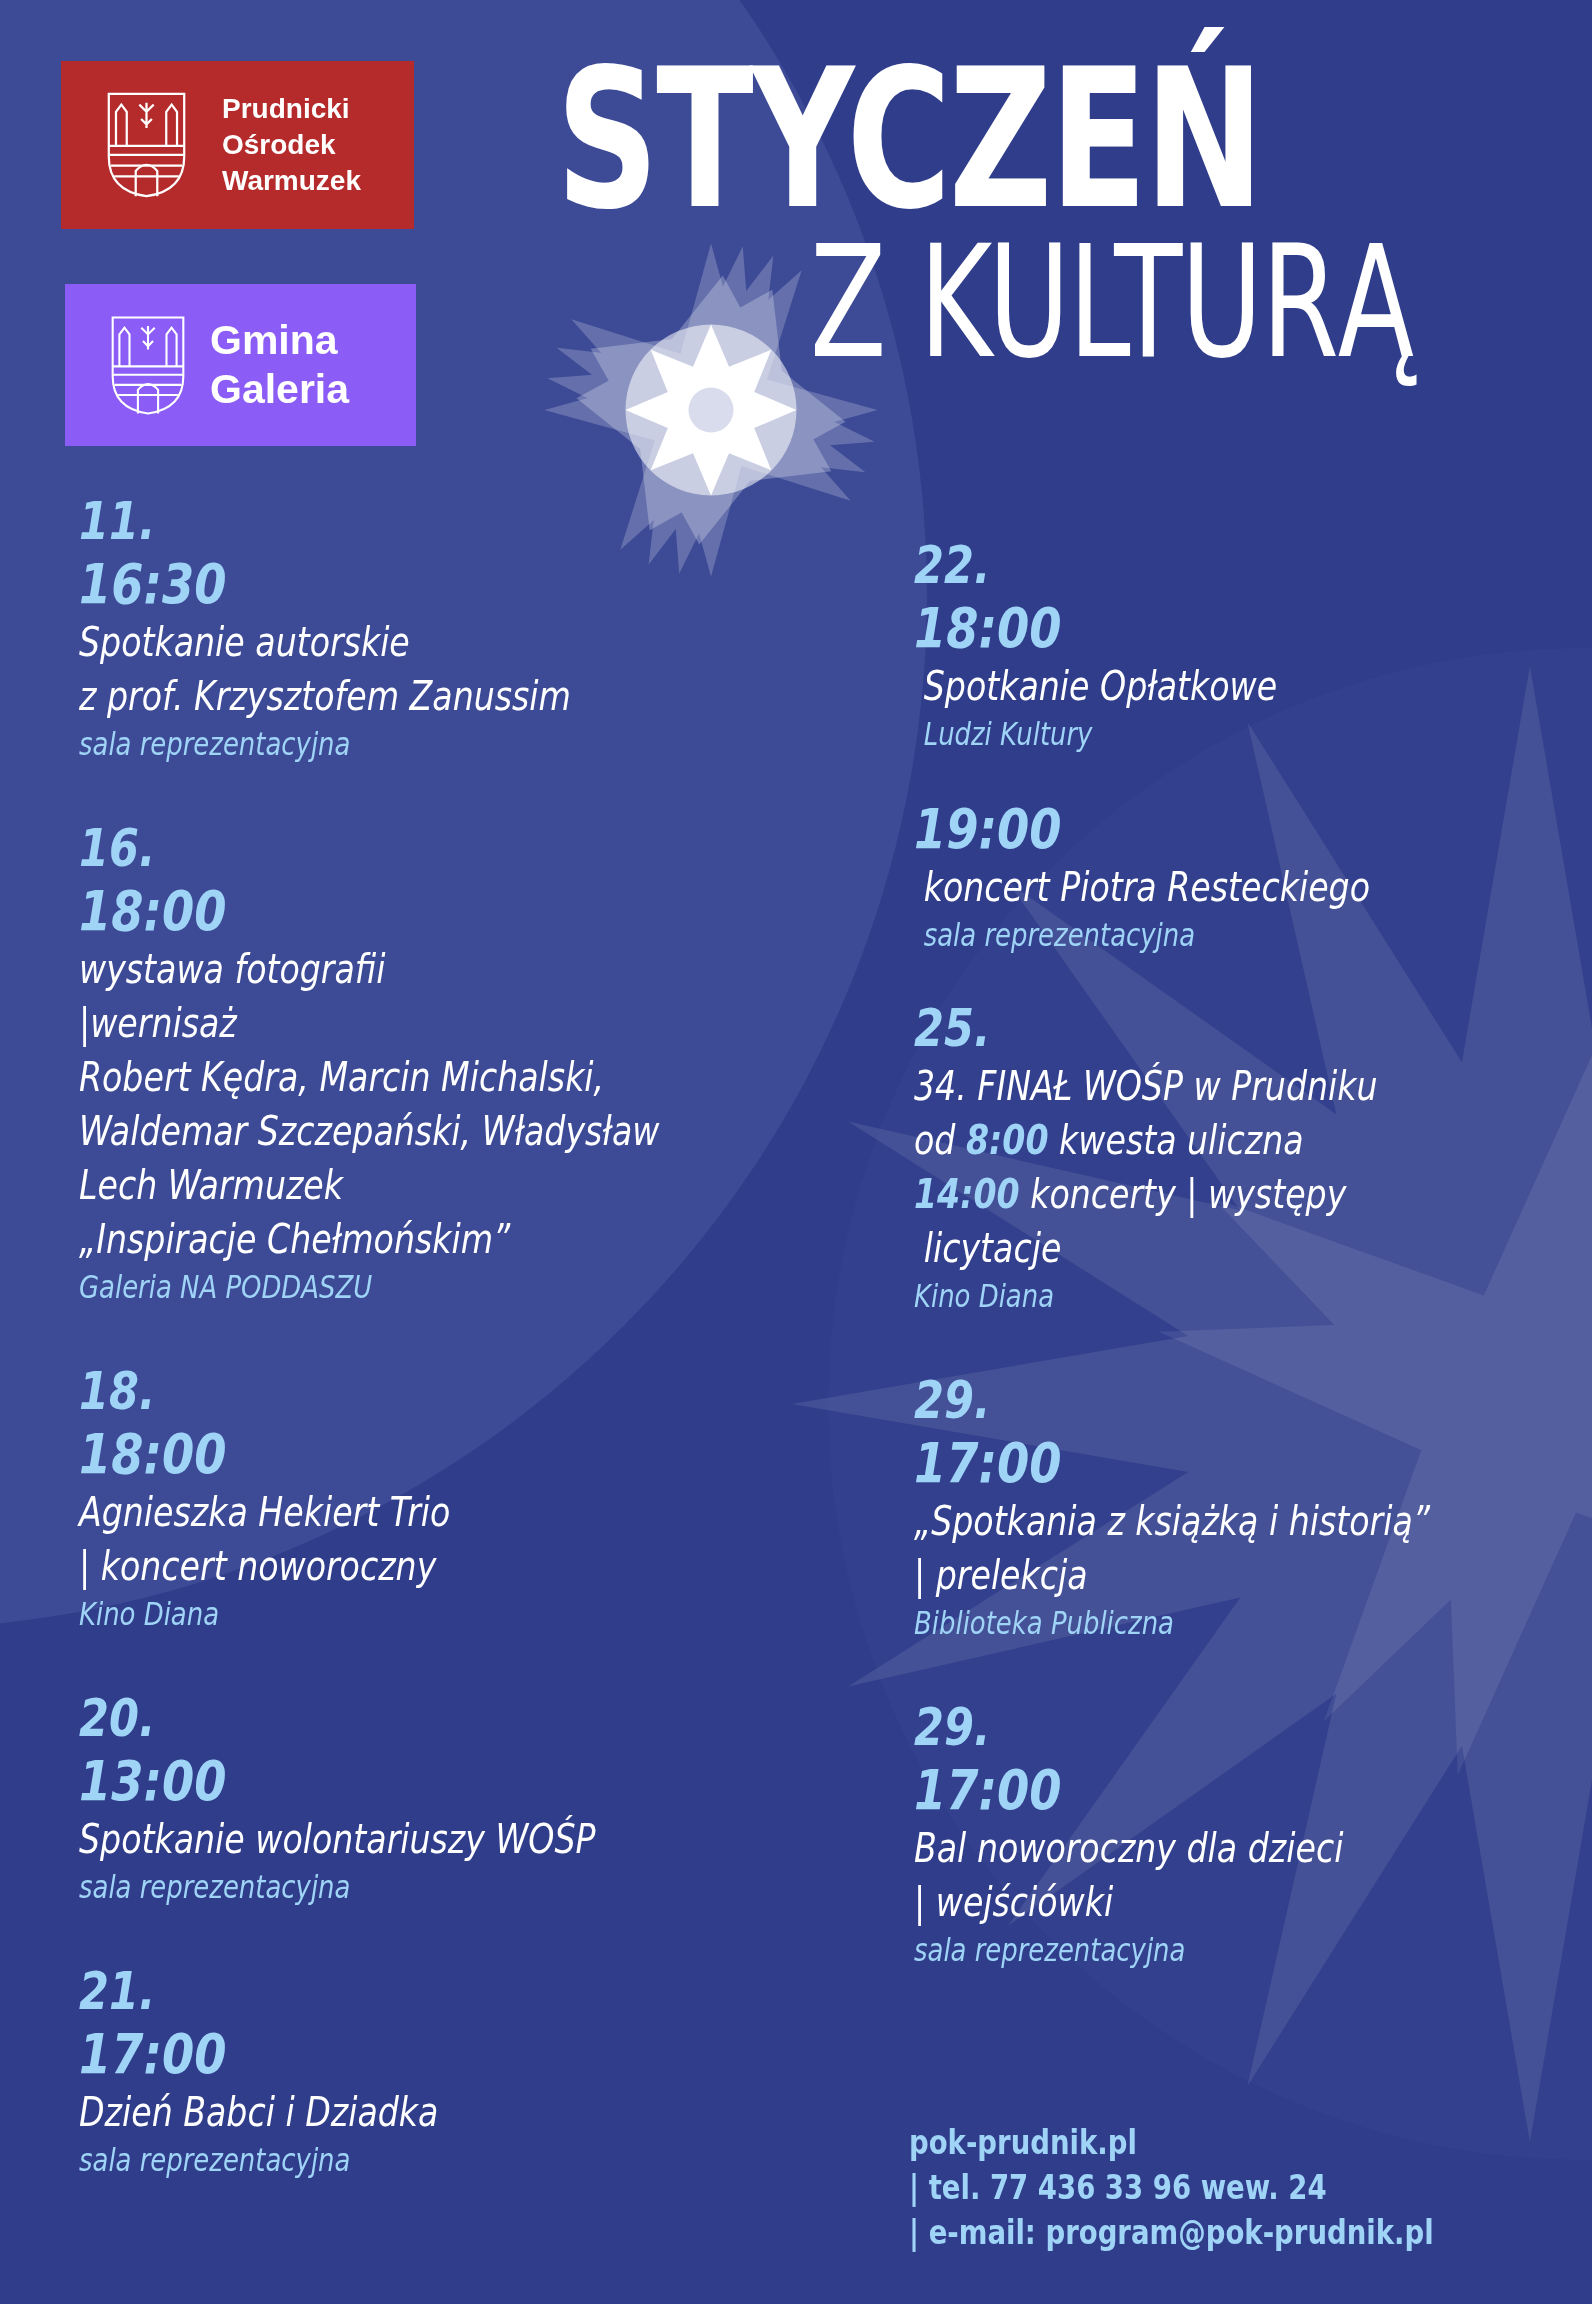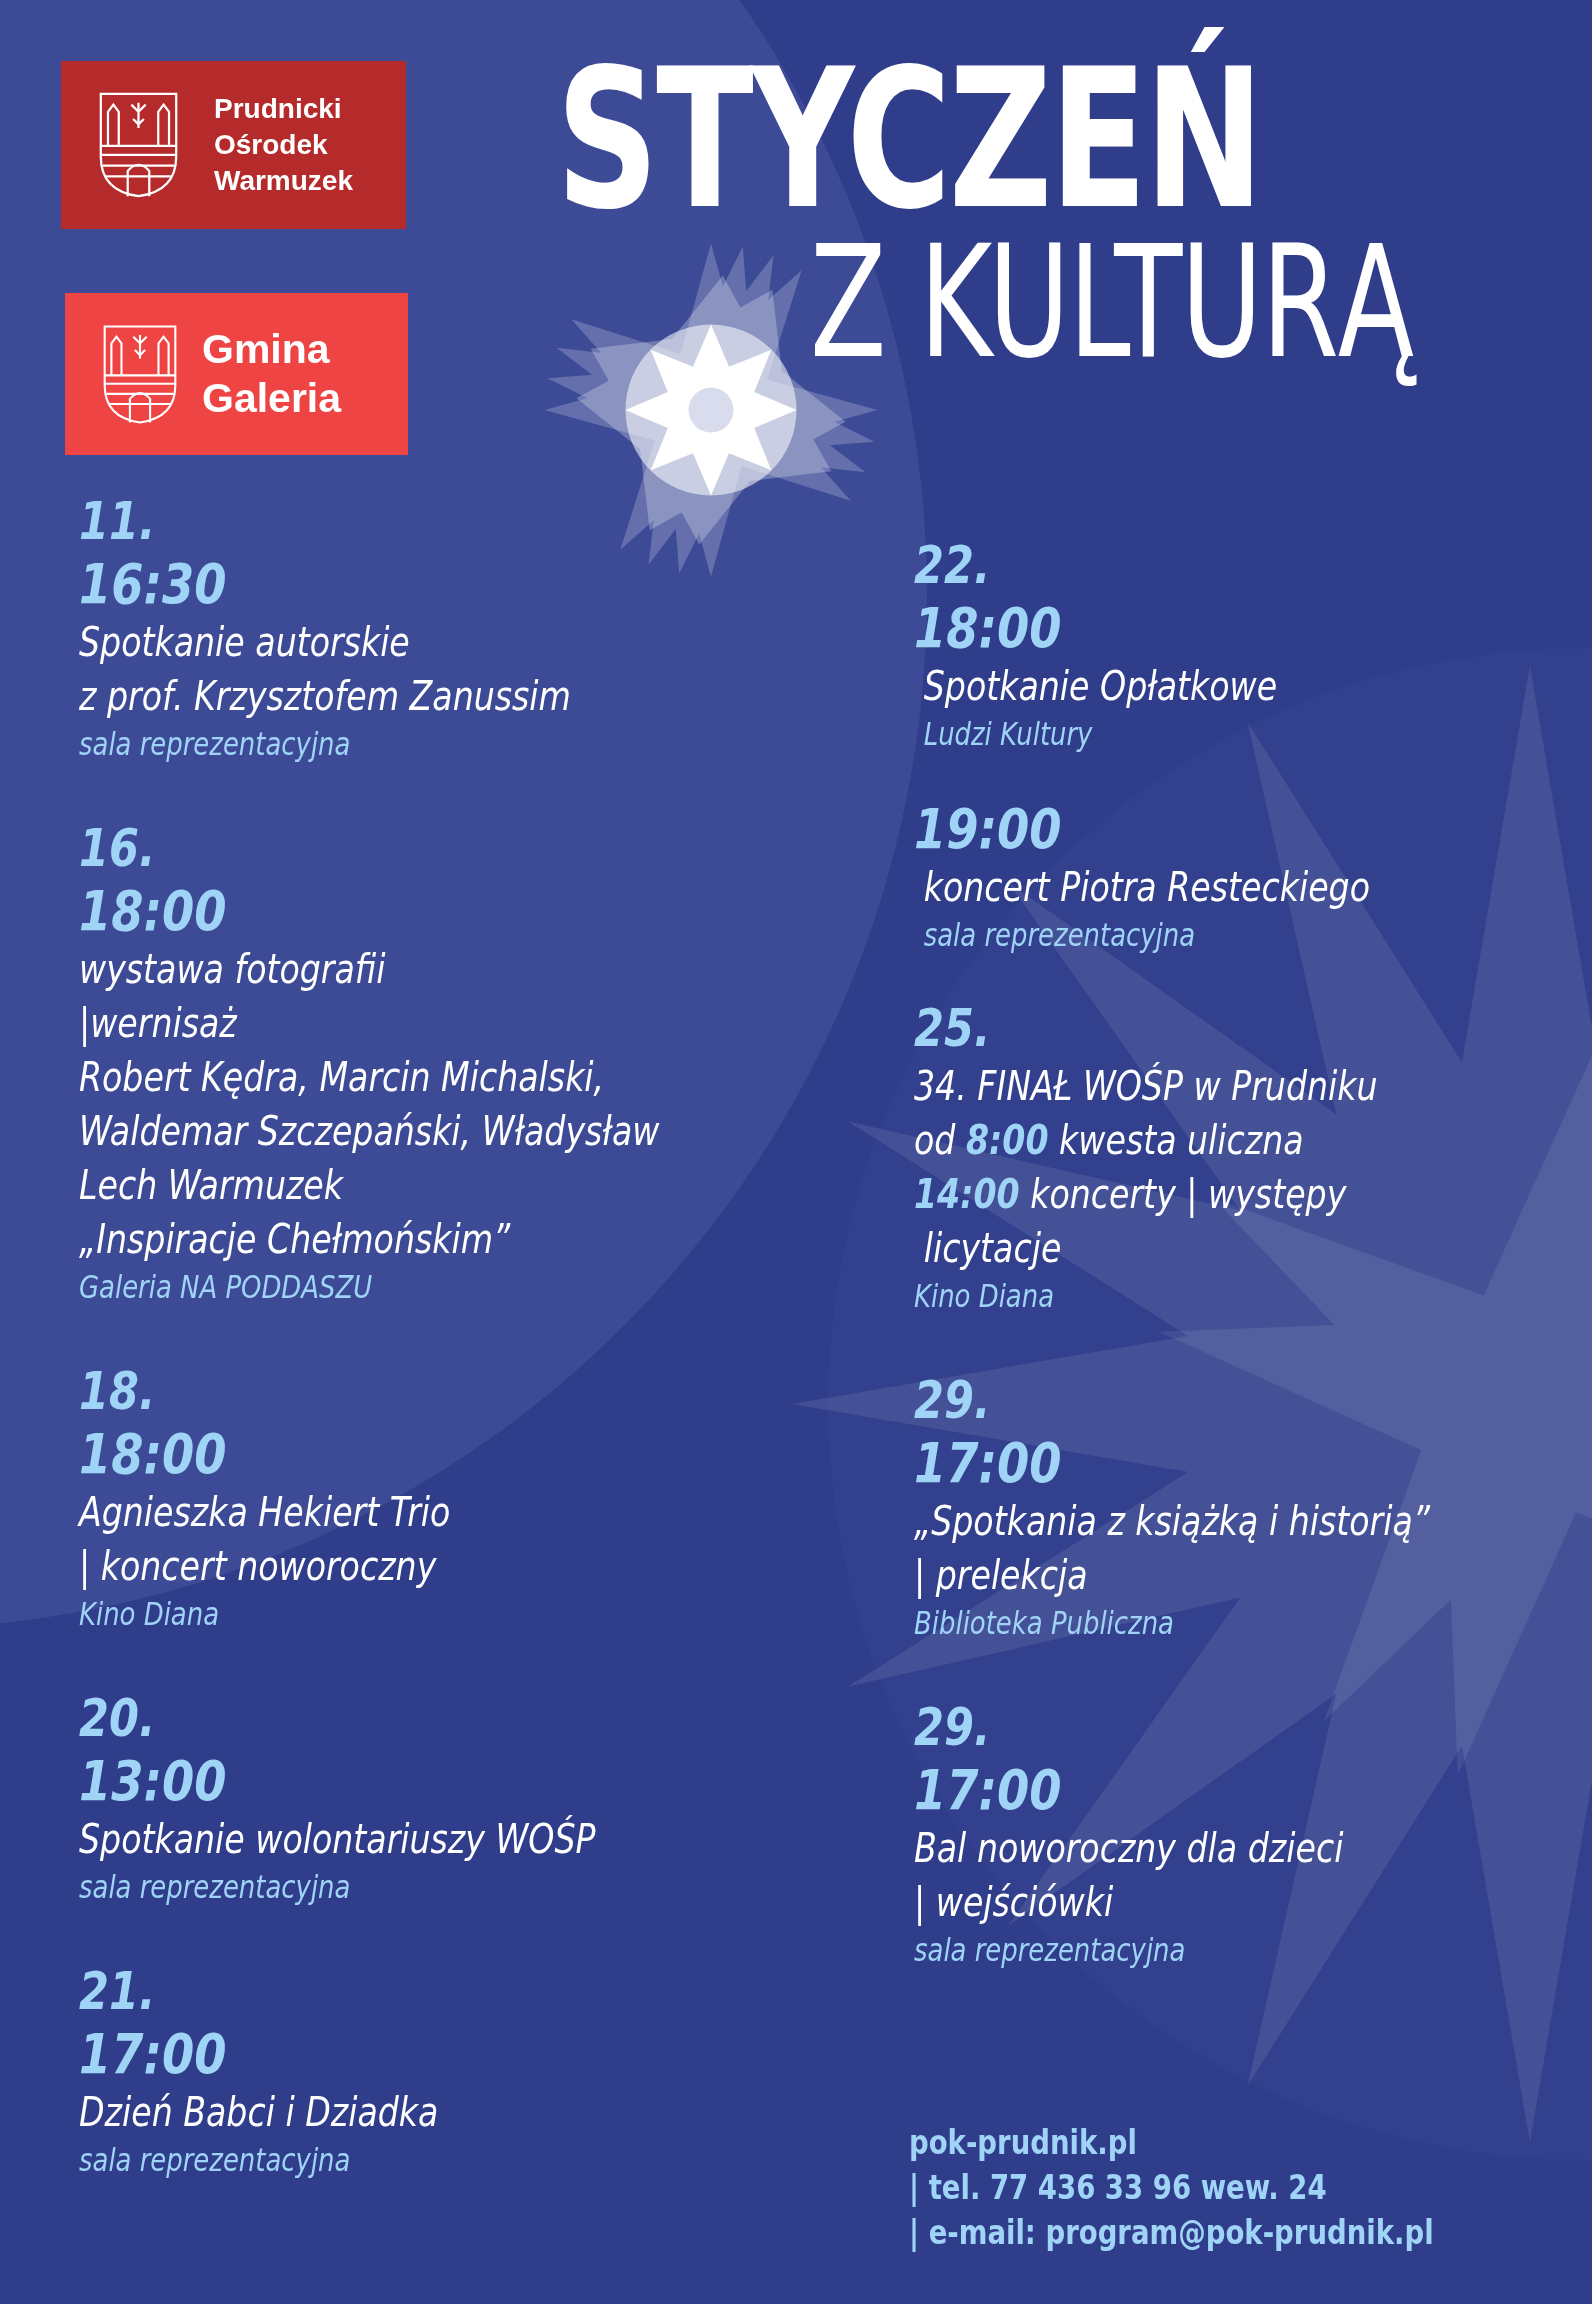--- a/index.html
+++ b/index.html
@@ -4,27 +4,27 @@
 <style>
   html, body { margin:0; padding:0; }
   body {
     width:1592px; height:2304px; position:relative; overflow:hidden;
     background:#2f3d8b;
     font-family:"DejaVu Sans Condensed","DejaVu Sans", sans-serif;
   }
   .bg { position:absolute; inset:0; z-index:0; }
   .logo {
     position:absolute; display:flex; align-items:center; z-index:2;
-    color:#fff; font-family:"Liberation Sans", sans-serif; font-weight:bold;
+    color:#fff; font-family:"Liberation Sans", sans-serif; font-weight:bold;padding-left:8px;
   }
   .logo svg { flex:0 0 auto; }
   .logo-pok { left:61px; top:61px; width:345px; height:168px; background:#b52a2a; }
   .logo-pok svg { margin-left:38px; }
   .logo-pok .txt { margin-left:36px; font-size:28px; line-height:36px; }
-  .logo-gmina { left:65px; top:293px; width:343px; height:162px; background:#ef4444; }
+  .logo-gmina { left:65px; top:284px; width:343px; height:162px; background:#8b5cf6; }
   .logo-gmina svg { margin-left:38px; }
   .logo-gmina .txt { margin-left:25px; font-size:41px; line-height:49px; }
   .title {
     position:absolute; color:#fff; z-index:2;
     font-family:"DejaVu Sans", sans-serif; font-weight:bold;
     white-space:nowrap; transform-origin:left top;
   }
   .title-1 { left:556px; top:43px; font-size:193px; line-height:193px; letter-spacing:-3.6px; transform:scaleX(0.74); }
   .title-2 { left:810px; top:225px; font-size:155px; line-height:155px; font-weight:normal; letter-spacing:-1.8px; transform:scaleX(0.72); }
   .col { position:absolute; z-index:2;font-style:italic; }

